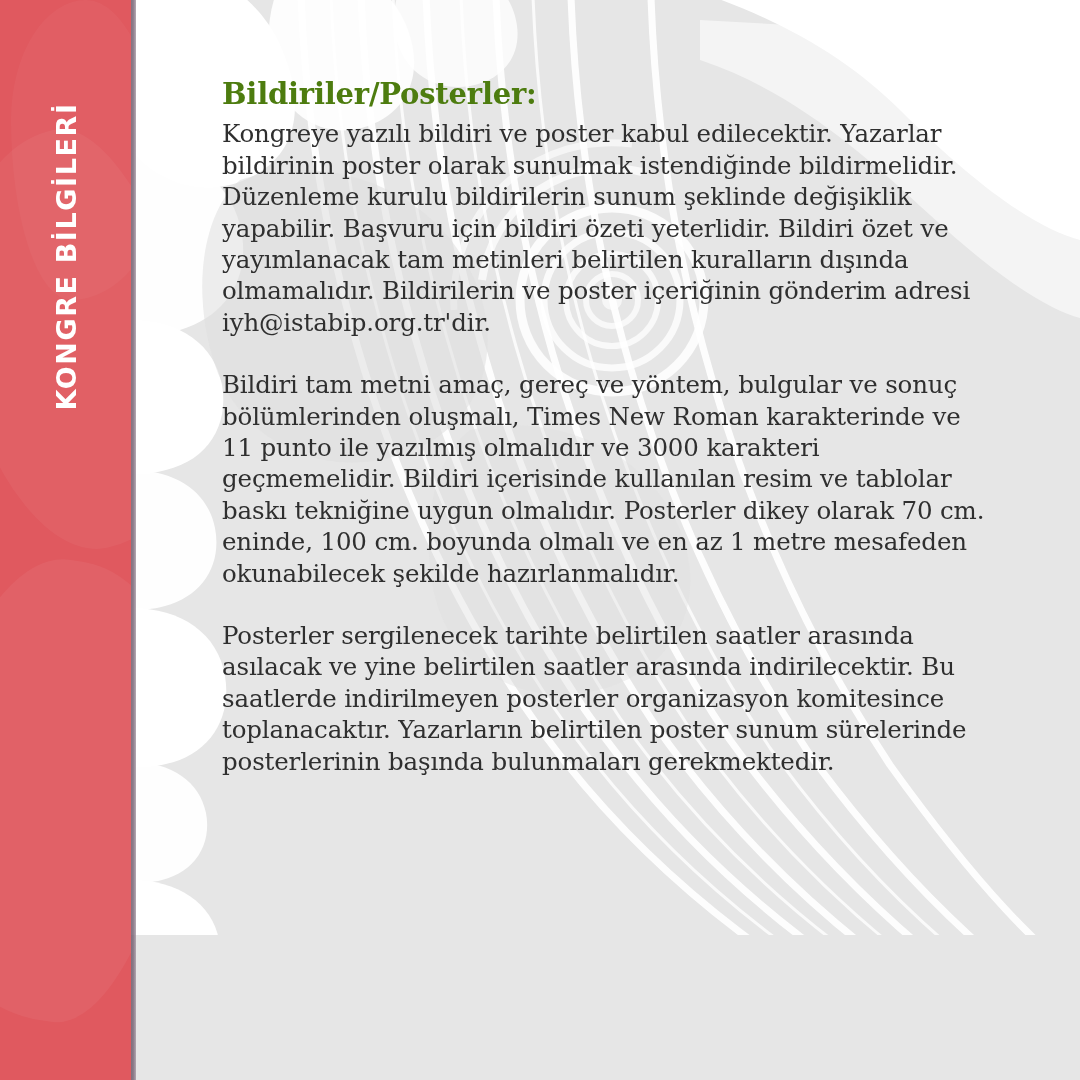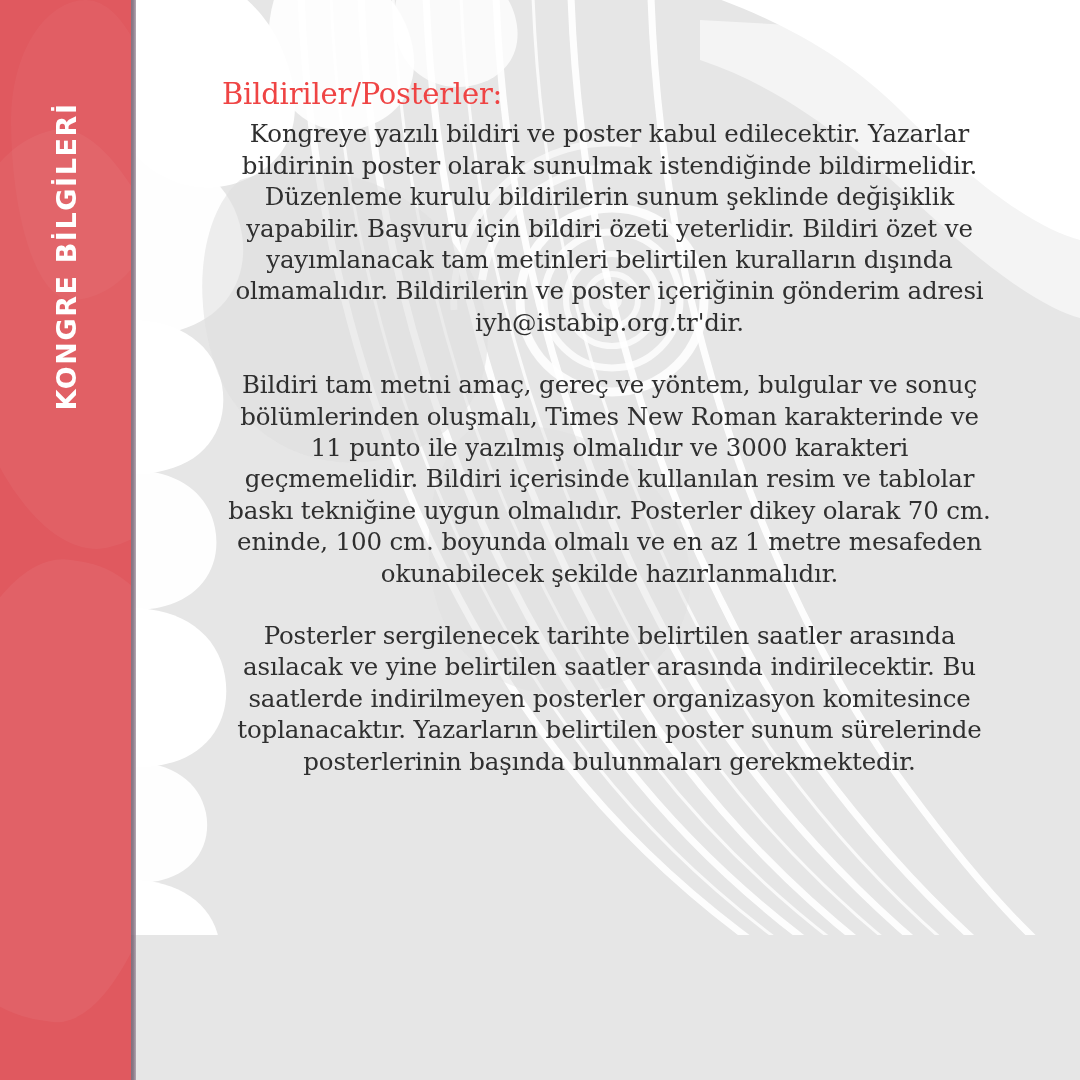--- a/index.html
+++ b/index.html
@@ -101,38 +101,37 @@
   .content {
     position: absolute;
     left: 222px;
     top: 78px;
     width: 775px;
     z-index: 10;
   }
 
   .heading {
     font-family: "DejaVu Serif", "Liberation Serif", serif;
-    font-weight: normal;
+    font-weight: bold;
     font-size: 29px;
     line-height: 1.15;
-    color: #ef4444;
+    color: #4d7c0f;
     margin: 0 0 7px 0;
     letter-spacing: -0.2px;
   }
 
   .para {
     font-family: "DejaVu Serif", "Liberation Serif", serif;
     font-weight: normal;
     font-size: 24.5px;
     line-height: 31.4px;
     color: #2f2f2f;
     margin: 0 0 31px 0;
     letter-spacing: -0.15px;
     white-space: pre-line;
-    text-align: center;
   }
   .para:last-child { margin-bottom: 8px; }
 </style>
 </head>
 <body>
 
 <div class="page">
 
   <div class="bg-layer">
     <svg viewBox="0 0 1080 1080" xmlns="http://www.w3.org/2000/svg" aria-hidden="true">

